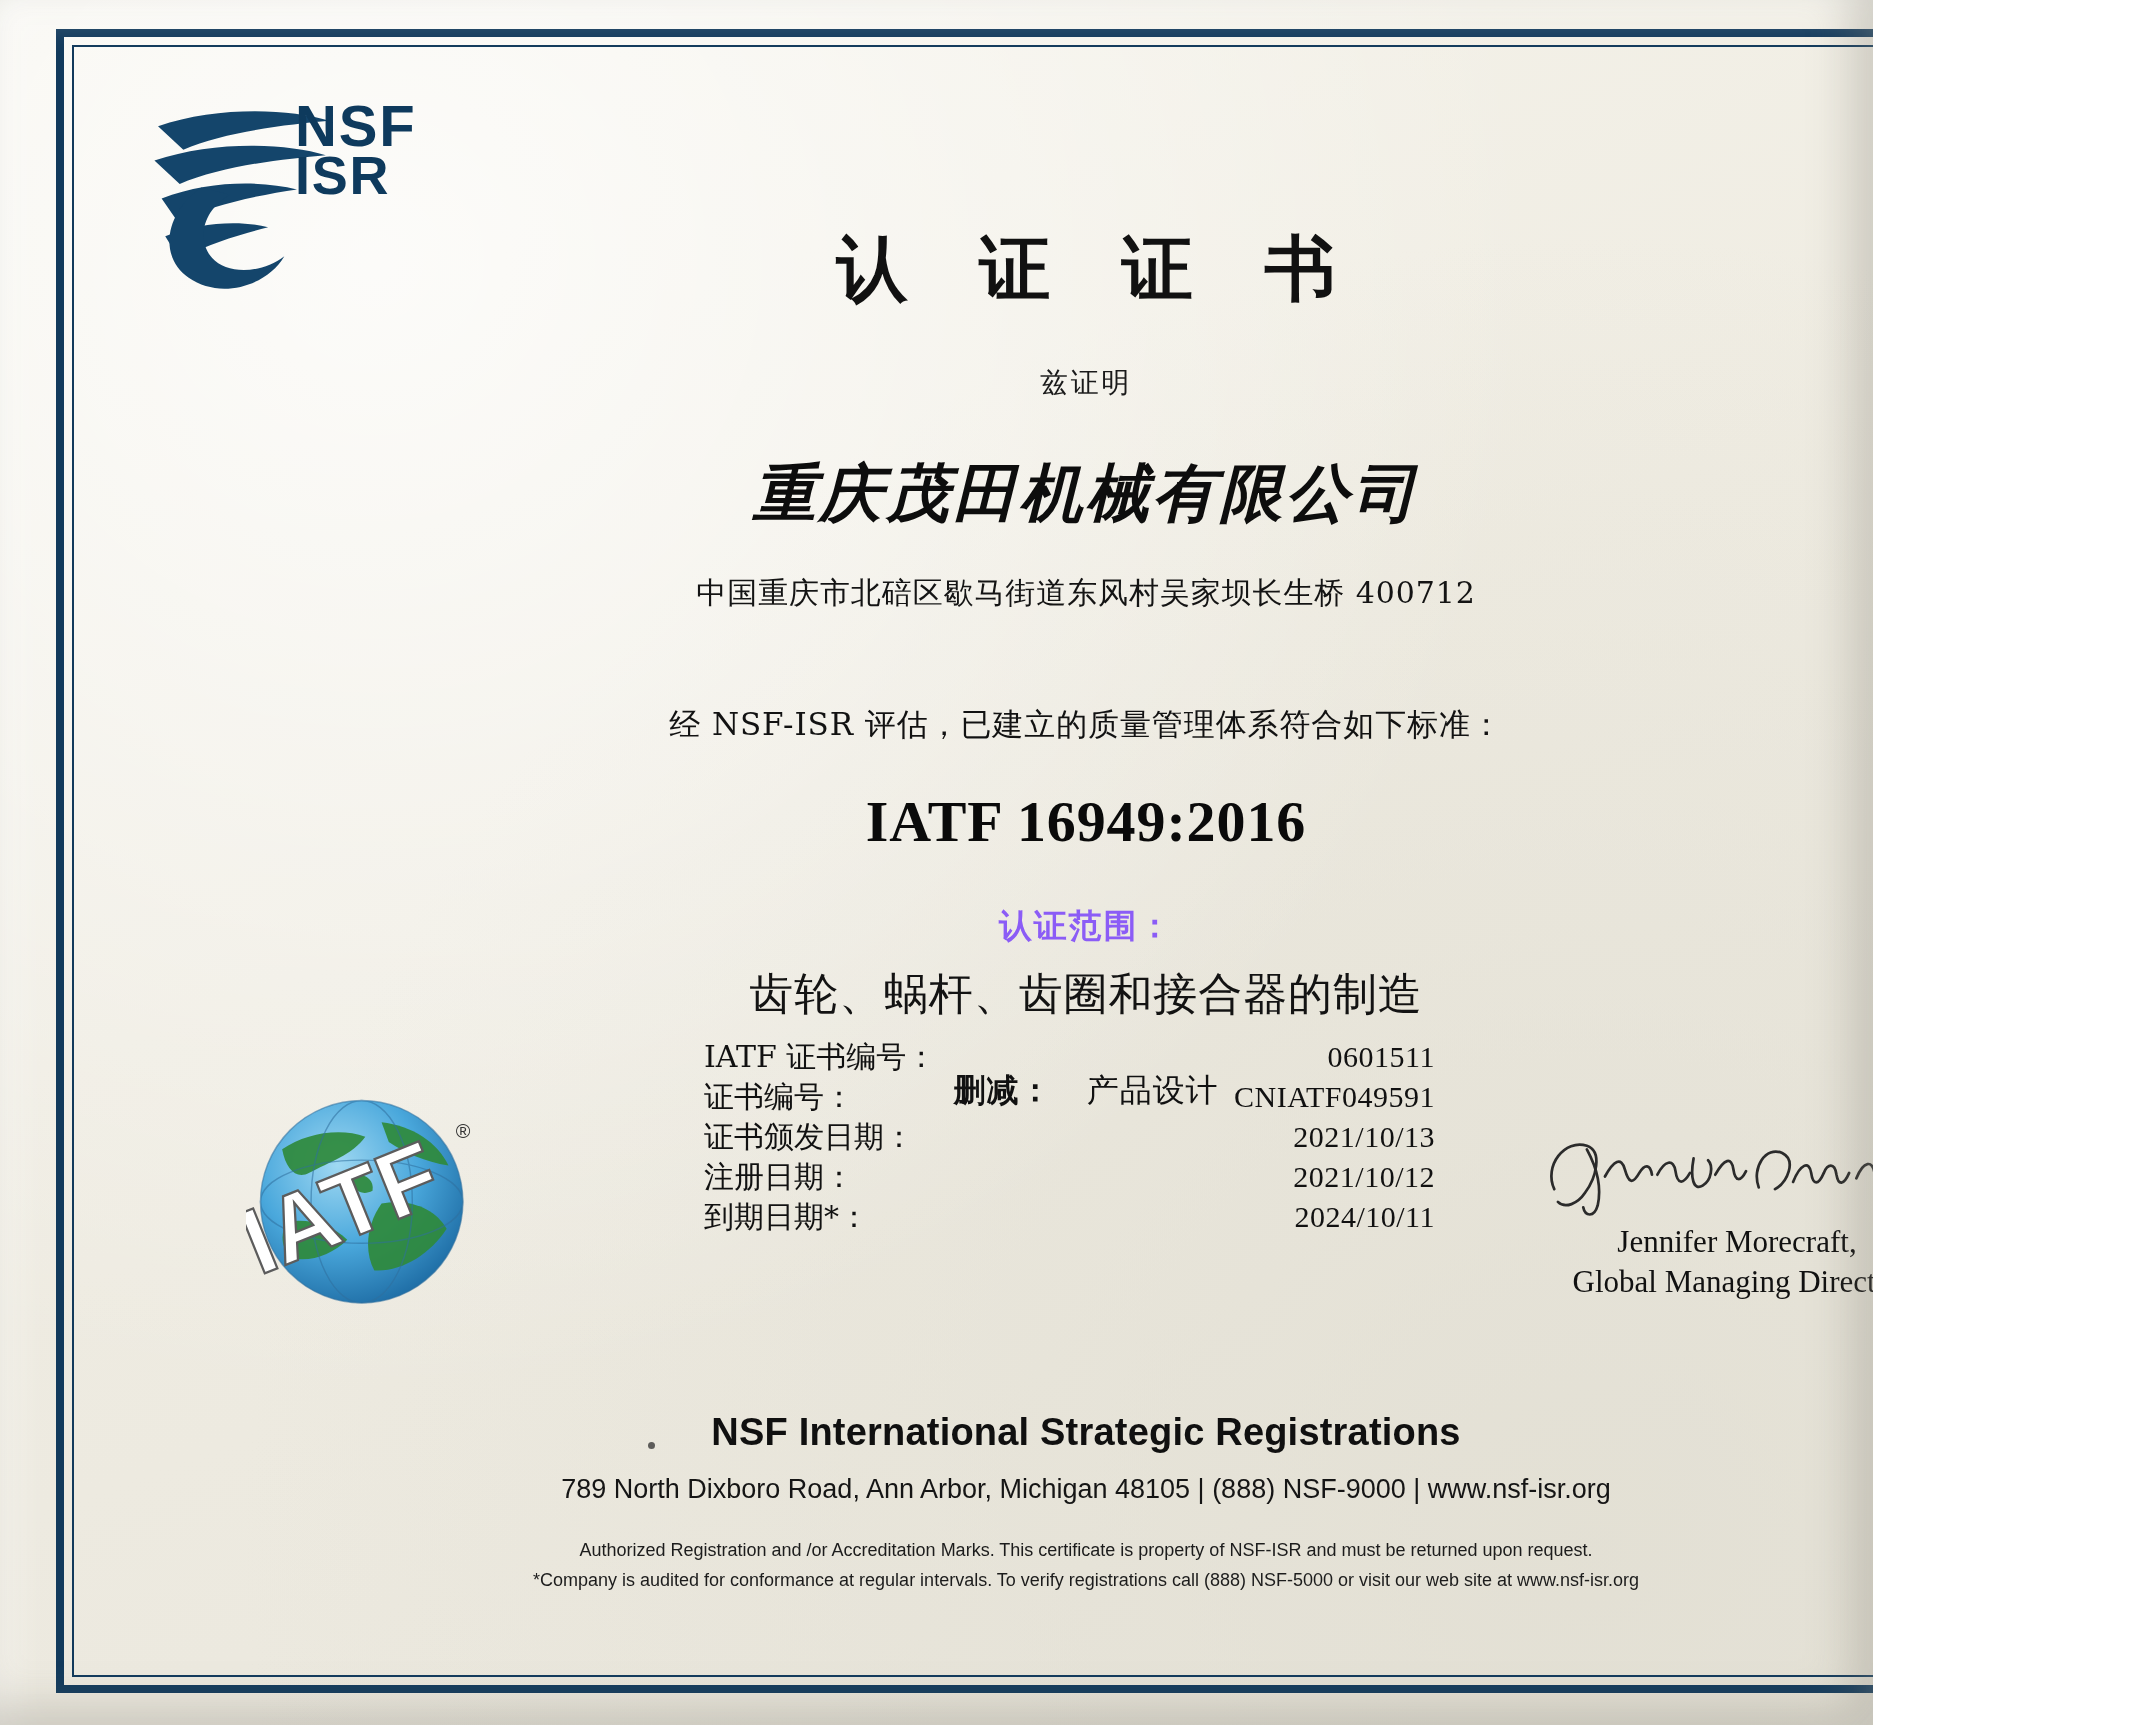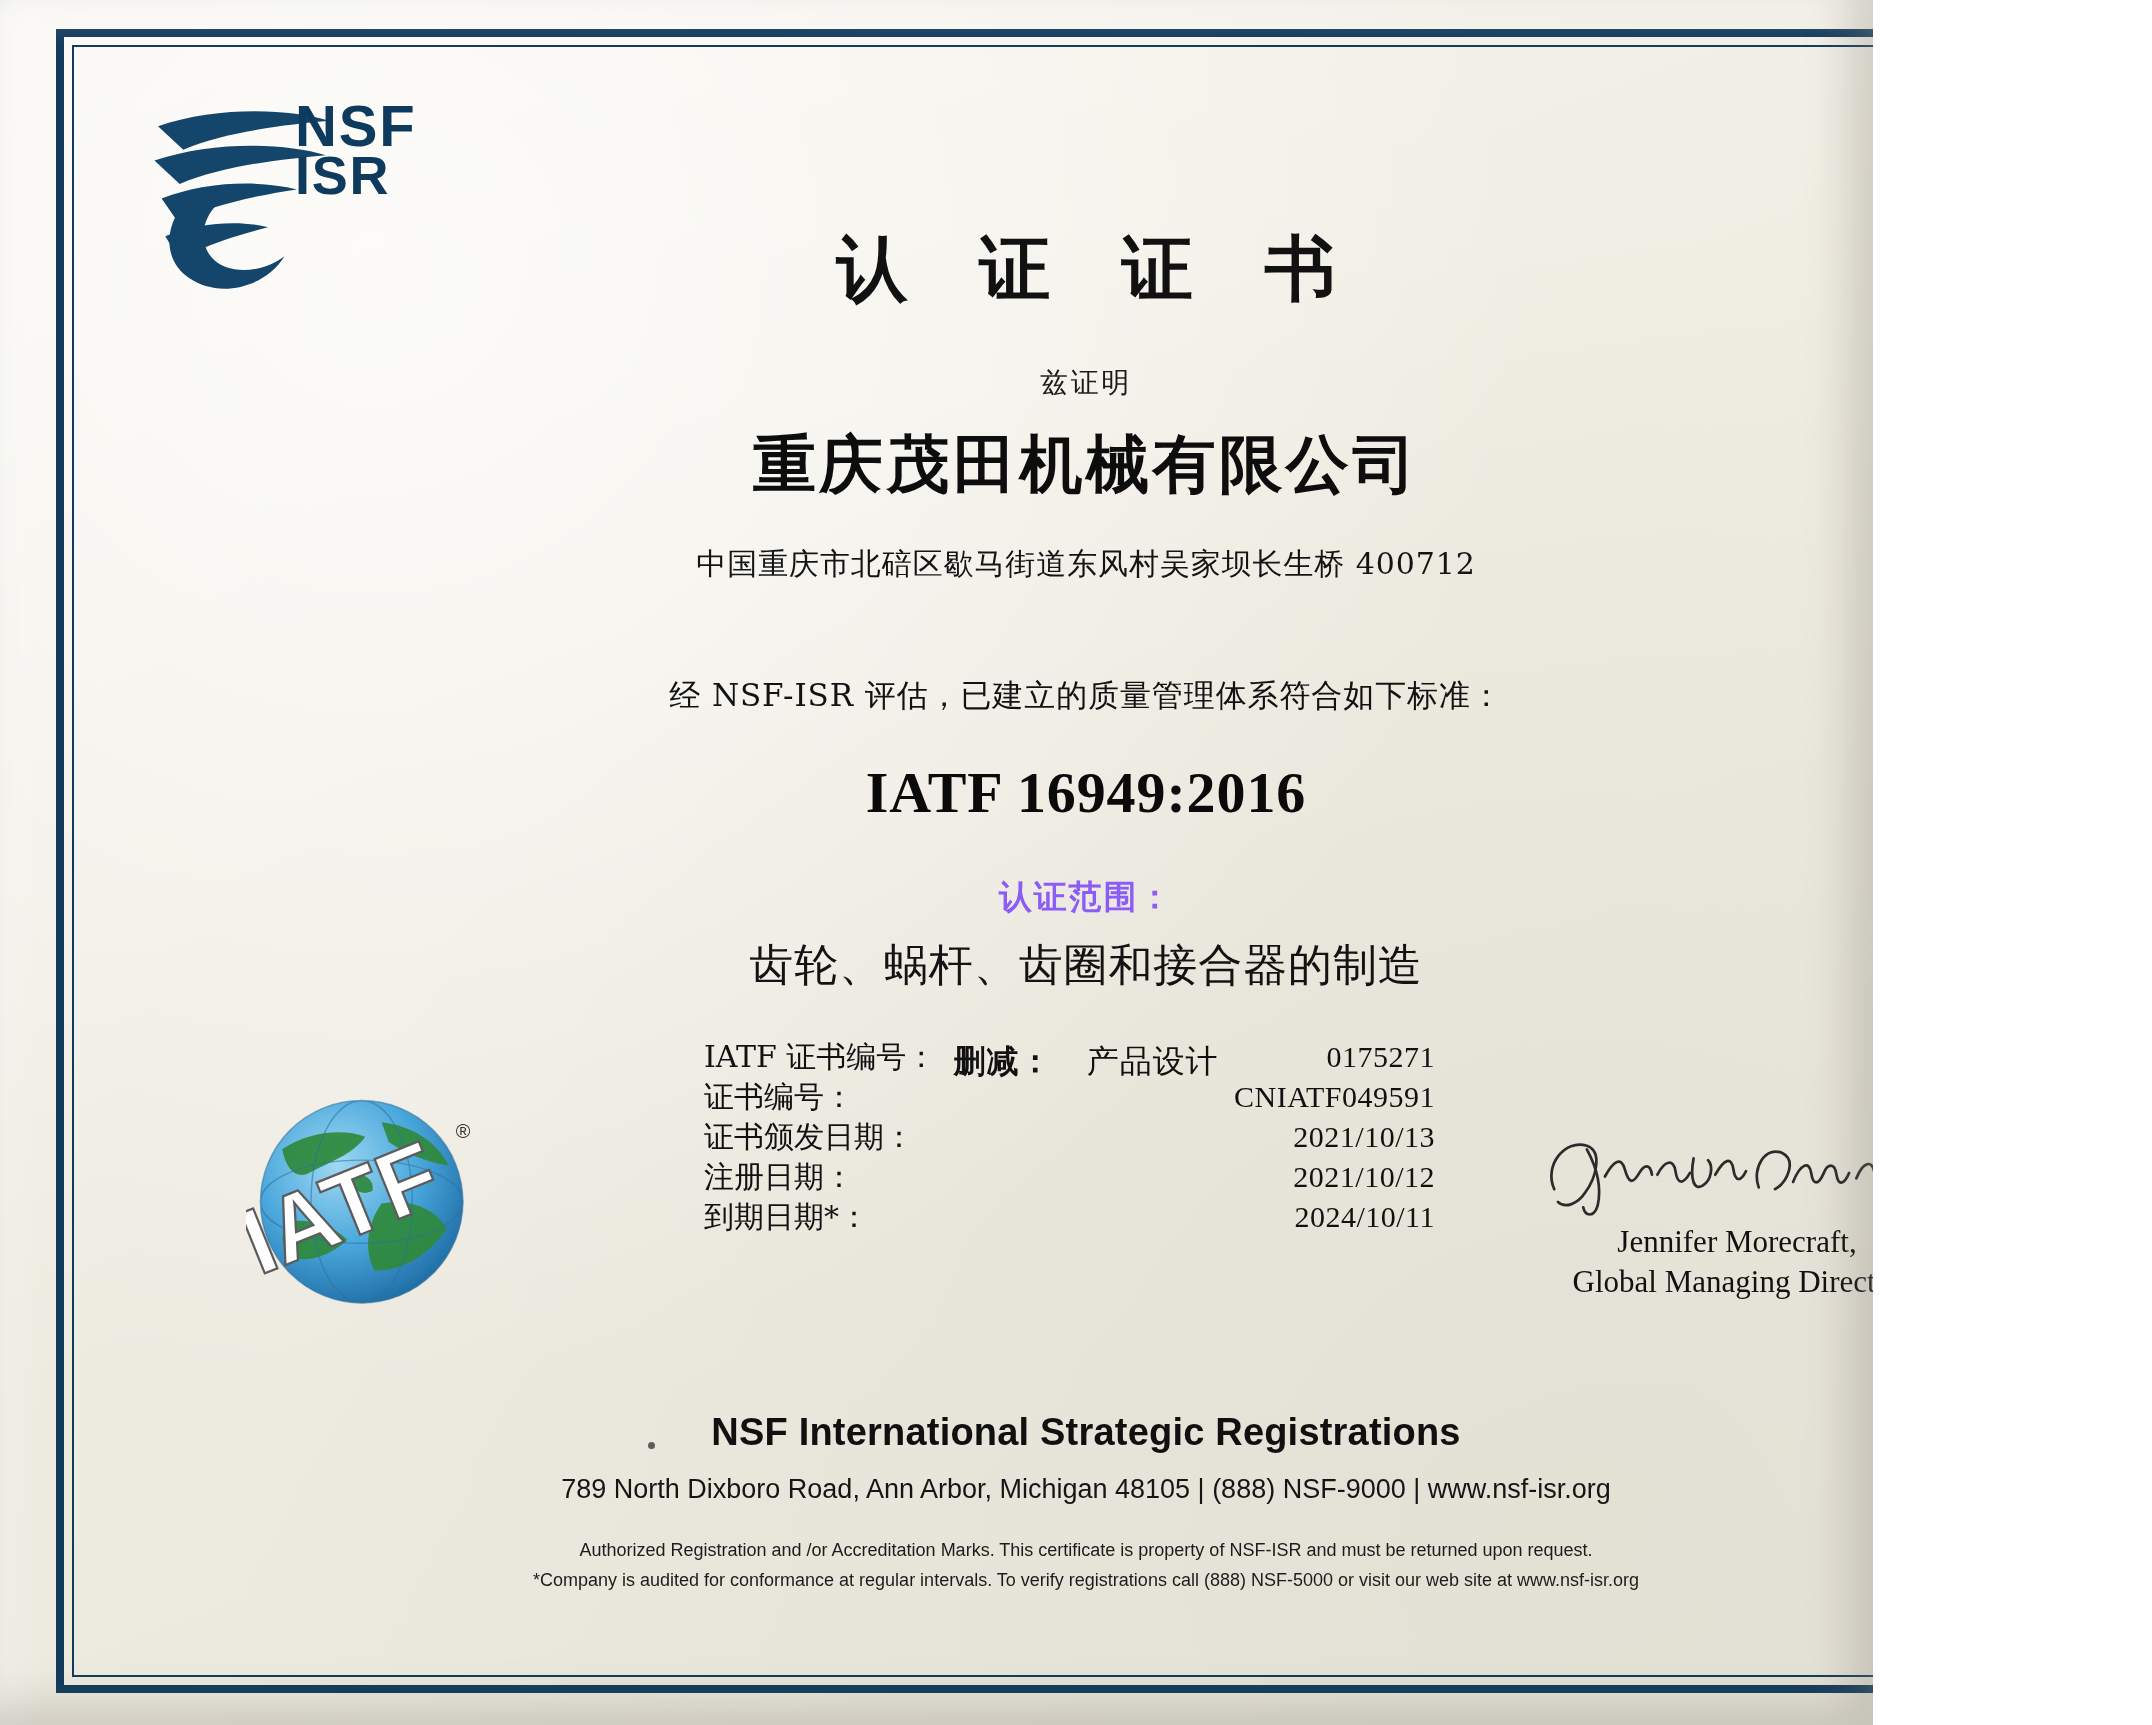--- a/index.html
+++ b/index.html
@@ -99,26 +99,27 @@
     text-indent: 23.5px;
   }
   .subtitle-cn {
     margin-top: 47px;
     font-size: 28px;
     color: #1a1a1a;
     letter-spacing: 2.7px;
     font-family: "DejaVu Serif", serif;
   }
   .company-cn {
-    margin-top: 20px;
+    margin-top: 49px;
     font-size: 63px;
     font-weight: bold;
     color: #0d0d0d;
     letter-spacing: 3.6px;
     font-family: "DejaVu Serif", serif;
+    font-style: italic;
   }
   .address-cn {
     margin-top: 36px;
     font-size: 30px;
     color: #141414;
     letter-spacing: 0.9px;
     font-family: "DejaVu Serif", serif;
   }
   .standard-line-cn {
     margin-top: 90px;
@@ -314,21 +315,21 @@
     <div class="scope-body-cn">齿轮、蜗杆、齿圈和接合器的制造</div>
     <div class="exclusion-cn">
       <span class="ex-label">删减：</span>
       <span class="ex-value">产品设计</span>
     </div>
   </div>
 
   <div class="details">
     <div class="details-row">
       <span class="details-label">IATF 证书编号：</span>
-      <span class="details-value">0175271</span>
+      <span class="details-value">0601511</span>
     </div>
     <div class="details-row">
       <span class="details-label">证书编号：</span>
       <span class="details-value">CNIATF049591</span>
     </div>
     <div class="details-row">
       <span class="details-label">证书颁发日期：</span>
       <span class="details-value">2021/10/13</span>
     </div>
     <div class="details-row">

